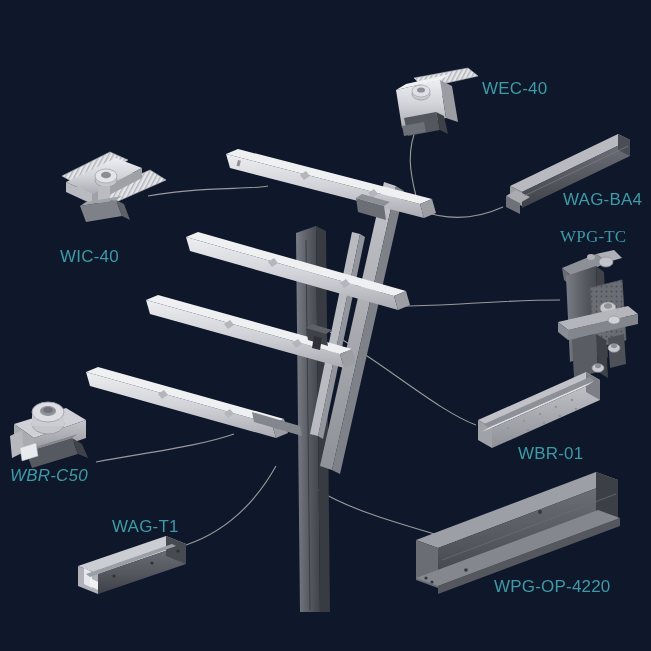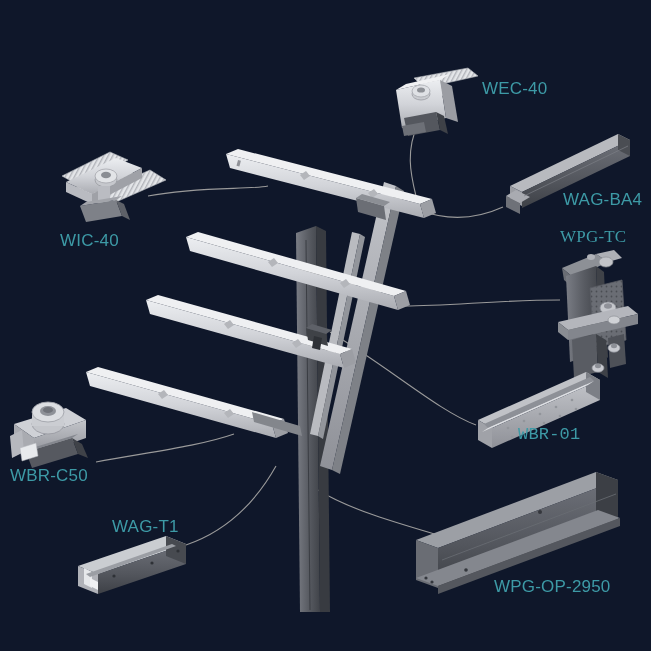--- a/index.html
+++ b/index.html
@@ -300,27 +300,27 @@
         <circle cx="466" cy="570" r="1.8"></circle>
         <circle cx="426" cy="578" r="1.6"></circle>
         <circle cx="432" cy="582" r="1.6"></circle>
       </g>
     </g>
 
   </svg>
 
   <div class="callout-label" style="left:482px; top:80px;">WEC-40</div>
 
-  <div class="callout-label" style="left:60px; top:232px;">WIC-40</div>
+  <div class="callout-label" style="left:60px; top:248px;">WIC-40</div>
 
   <div class="callout-label" style="left:563px; top:191px;">WAG-BA4</div>
 
   <div class="callout-label" style="left:560px; top:228px;font-family:Liberation Serif, serif;">WPG-TC</div>
 
-  <div class="callout-label" style="left:518px; top:426px;font-family:Liberation Mono, monospace;">WBR-01</div>
-
-  <div class="callout-label" style="left:10px; top:467px;">WBR-C50</div>
+  <div class="callout-label" style="left:518px; top:445px;">WBR-01</div>
+
+  <div class="callout-label" style="left:10px; top:467px;font-style:italic;">WBR-C50</div>
 
   <div class="callout-label" style="left:112px; top:518px;">WAG-T1</div>
 
-  <div class="callout-label" style="left:494px; top:578px;">WPG-OP-2950</div>
+  <div class="callout-label" style="left:494px; top:578px;">WPG-OP-4220</div>
 
 </div>
 
 </body></html>

